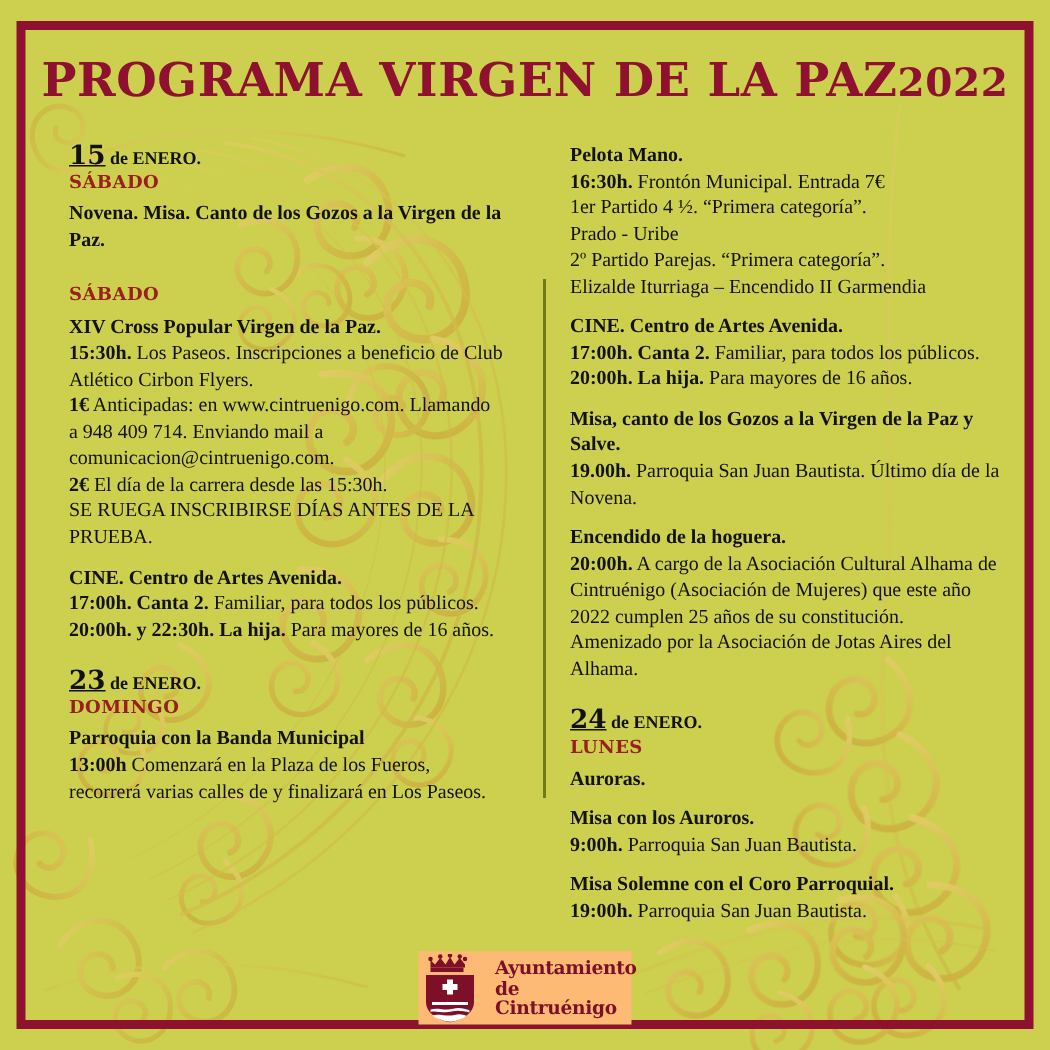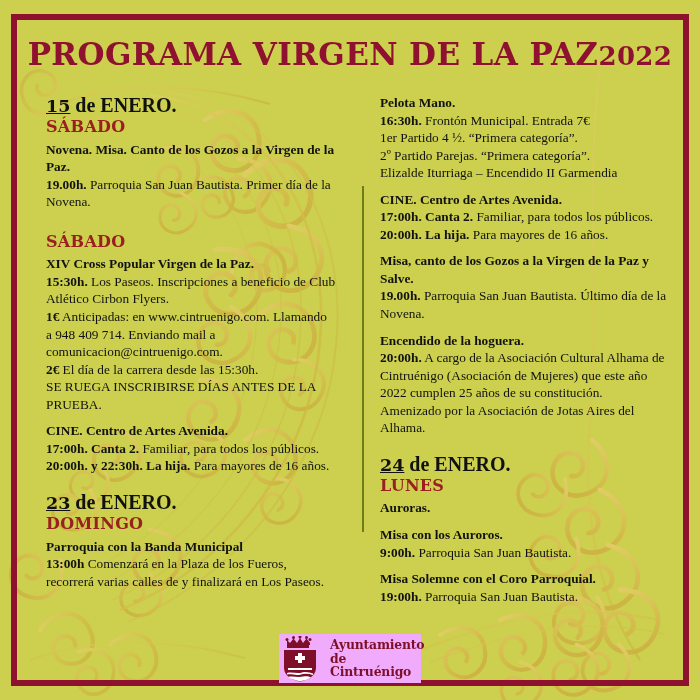--- a/index.html
+++ b/index.html
@@ -51,25 +51,25 @@
 
   .daytitle{
     font-family:"DejaVu Serif", serif;
     font-weight:bold;
     font-size:17.5px;
     color:#111;
     margin:0 0 1px 0;
     line-height:1.15;
   }
   .daytitle .num{text-decoration:underline;}
-  .daytitle .de{font-family:"Liberation Serif",serif;font-weight:bold;font-size:20px;}
+  .daytitle .de{font-family:"Liberation Serif",serif;font-weight:bold;font-size:12px;}
   .dow{
     font-family:"DejaVu Serif", serif;
     font-weight:bold;
-    font-size:16px;
+    font-size:12px;
     color:#9a2020;
     letter-spacing:0.3px;
     margin:0 0 5px 0;
     line-height:1.1;
   }
   .block{margin:0 0 9px 0;}
   .line{
     font-family:"Liberation Serif", serif;
     font-size:13.3px;
     line-height:1.32;
@@ -77,21 +77,21 @@
     margin:0;
   }
   .line.b{font-weight:bold;}
   .line .b{font-weight:bold;}
   .spacer-sm{height:7px;}
   .spacer-md{height:13px;}
 
   
   .logo{
     position:absolute;left:279px;top:634px;width:142px;height:49px;
-    background:#f0abfc;z-index:4;display:flex;align-items:center;
+    background:#fdba74;z-index:4;display:flex;align-items:center;
   }
   .logo .shield{width:42px;height:46px;flex:0 0 42px;display:block;}
   .logo .sep{width:1px;align-self:stretch;background:#c9c9c9;margin:4px 7px 4px 2px;}
   .logo .ltext{
     font-family:"DejaVu Serif", serif;
     font-weight:bold;
     color:#7d1028;
     font-size:12.4px;
     line-height:1.12;
     letter-spacing:-0.2px;
@@ -233,21 +233,20 @@
 
     <div class="col col-left">
 
       <div>
         <div class="daytitle">
           <span class="num">15</span><span class="de"> de ENERO.</span>
         </div>
         <div class="dow">SÁBADO</div>
         <div class="block">
           <p class="line b">Novena. Misa. Canto de los Gozos a la Virgen de la Paz.</p>
-          <p class="line"><span class="b">19.00h.</span><span> Parroquia San Juan Bautista. Primer día de la Novena.</span></p>
         </div>
       </div>
 
       <div class="spacer-md"></div>
 
       <div>
         <div class="dow">SÁBADO</div>
 
         <div class="block">
           <p class="line b">XIV Cross Popular Virgen de la Paz.</p>
@@ -278,20 +277,21 @@
       </div>
 
     </div>
 
     <div class="col col-right">
 
       <div class="block">
         <p class="line b">Pelota Mano.</p>
         <p class="line"><span class="b">16:30h.</span><span> Frontón Municipal. Entrada 7€</span></p>
         <p class="line"><span>1er Partido 4 ½. “Primera categoría”.</span></p>
+        <p class="line"><span>Prado - Uribe</span></p>
         <p class="line"><span>2º Partido Parejas. “Primera categoría”.</span></p>
         <p class="line"><span> Elizalde Iturriaga – Encendido II Garmendia</span></p>
       </div>
 
       <div class="block">
         <p class="line b">CINE. Centro de Artes Avenida.</p>
         <p class="line"><span class="b">17:00h. Canta 2.</span><span> Familiar, para todos los públicos.</span></p>
         <p class="line"><span class="b">20:00h. La hija.</span><span> Para mayores de 16 años.</span></p>
       </div>
 

